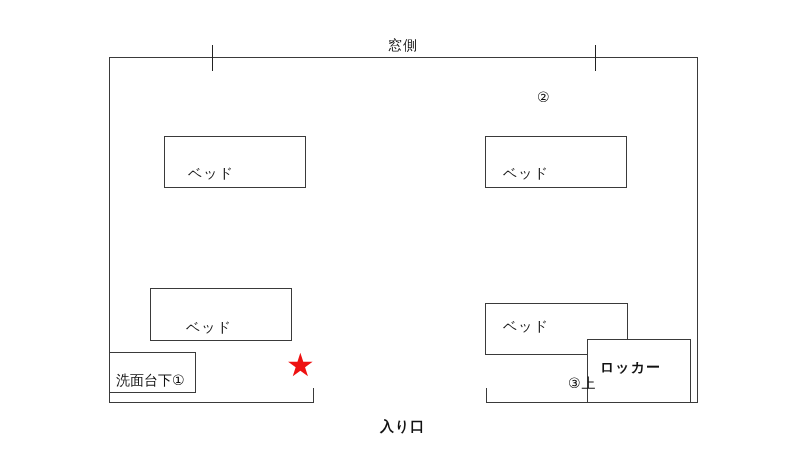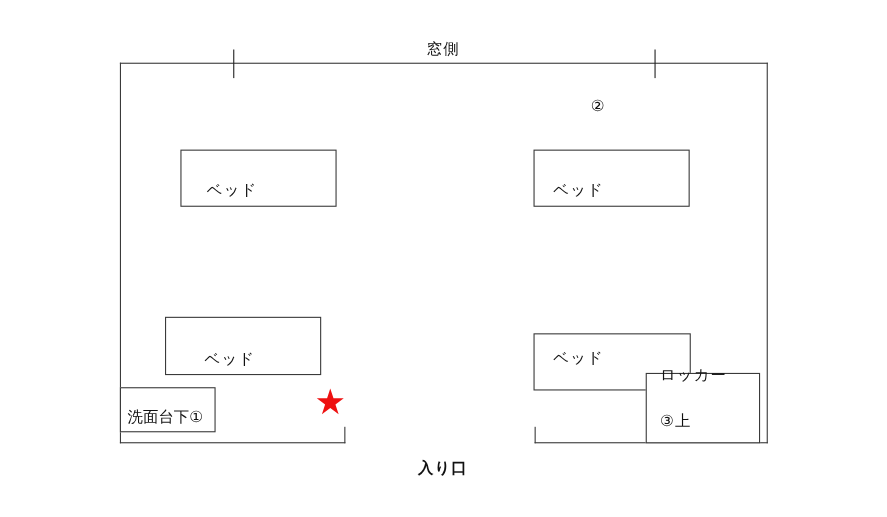--- a/index.html
+++ b/index.html
@@ -74,22 +74,22 @@
   <div class="box" style="left:150px;top:288px;width:142px;height:53px;"></div>
   <div class="label" style="left:186px;top:319px;">ベッド</div>
 
   <div class="box" style="left:485px;top:303px;width:143px;height:52px;"></div>
   <div class="label" style="left:503px;top:318px;">ベッド</div>
 
   <div class="box" style="left:109px;top:352px;width:87px;height:41px;"></div>
   <div class="label" style="left:116px;top:372px;letter-spacing:0;">洗面台下①</div>
 
   <div class="box" style="left:587px;top:339px;width:104px;height:64px;"></div>
-  <div class="label" style="left:600px;top:333px;">ロッカー</div>
-  <div class="label" style="left:600px;top:375px;">③上</div>
+  <div class="label" style="left:600px;top:359px;font-weight:bold;">ロッカー</div>
+  <div class="label" style="left:568px;top:375px;">③上</div>
 
   <div class="marker" style="left:537px;top:89px;">②</div>
 
   <div class="star" style="left:286px;top:349px;">★</div>
 
   <div class="label" style="left:380px;top:418px;font-weight:bold;">入り口</div>
 
 </div>
 
 </body></html>

